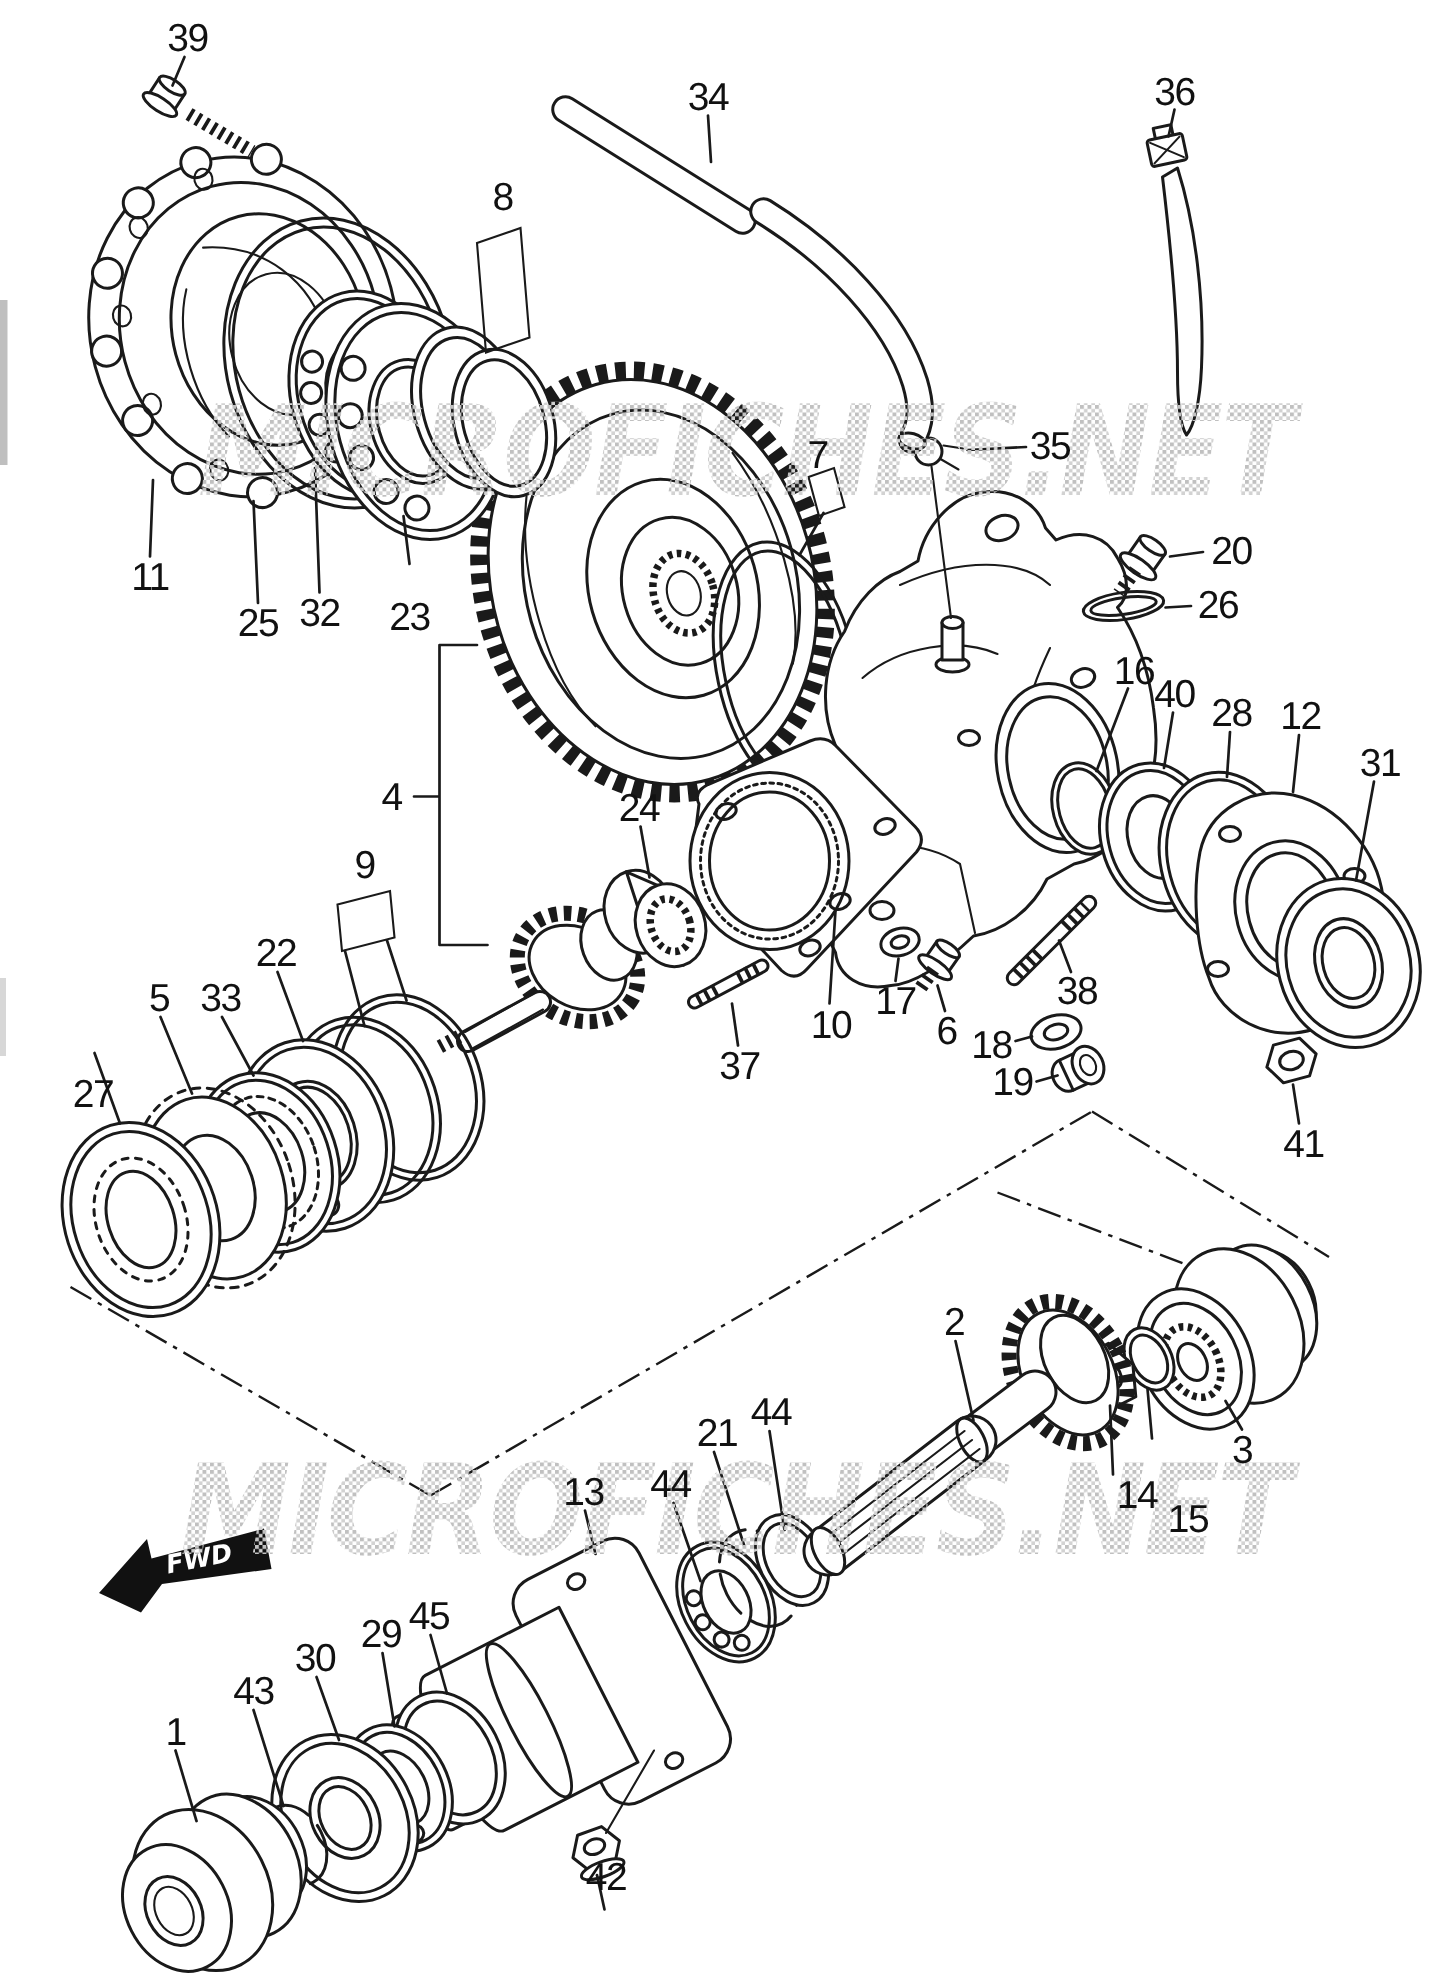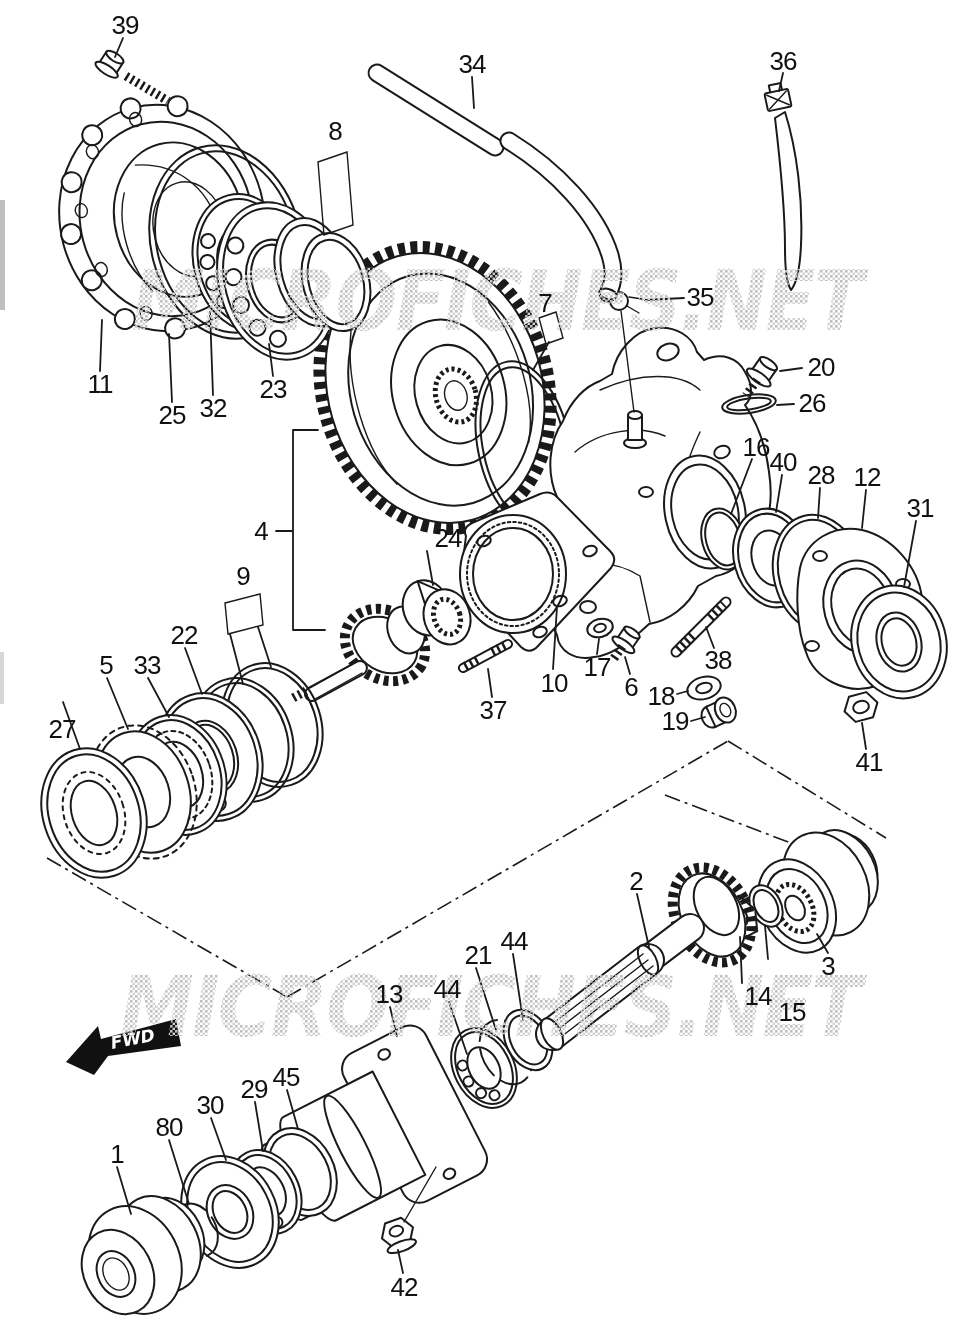--- a/index.html
+++ b/index.html
@@ -490,28 +490,28 @@
       <div class="callout" style="left: 472px; top: 64px;">34</div>
       <div class="callout" style="left: 783px; top: 61px;">36</div>
       <div class="callout" style="left: 335px; top: 131px;">8</div>
       <div class="callout" style="left: 545px; top: 303px;">7</div>
       <div class="callout" style="left: 700px; top: 297px;">35</div>
       <div class="callout" style="left: 821px; top: 367px;">20</div>
       <div class="callout" style="left: 812px; top: 403px;">26</div>
       <div class="callout" style="left: 100px; top: 384px;">11</div>
       <div class="callout" style="left: 172px; top: 415px;">25</div>
       <div class="callout" style="left: 213px; top: 408px;">32</div>
-      <div class="callout" style="left: 273px; top: 389px;">23</div>
+      <div class="callout" style="left: 273px; top: 411px;">23</div>
       <div class="callout" style="left: 756px; top: 447px;">16</div>
       <div class="callout" style="left: 783px; top: 462px;">40</div>
       <div class="callout" style="left: 821px; top: 475px;">28</div>
       <div class="callout" style="left: 867px; top: 477px;">12</div>
       <div class="callout" style="left: 920px; top: 508px;">31</div>
       <div class="callout" style="left: 261px; top: 531px;">4</div>
-      <div class="callout" style="left: 448px; top: 538px;">24</div>
+      <div class="callout" style="left: 426px; top: 538px;">24</div>
       <div class="callout" style="left: 243px; top: 576px;">9</div>
       <div class="callout" style="left: 184px; top: 635px;">22</div>
       <div class="callout" style="left: 147px; top: 665px;">33</div>
       <div class="callout" style="left: 106px; top: 665px;">5</div>
       <div class="callout" style="left: 62px; top: 729px;">27</div>
       <div class="callout" style="left: 554px; top: 683px;">10</div>
       <div class="callout" style="left: 597px; top: 667px;">17</div>
       <div class="callout" style="left: 631px; top: 687px;">6</div>
       <div class="callout" style="left: 493px; top: 710px;">37</div>
       <div class="callout" style="left: 718px; top: 660px;">38</div>
@@ -522,17 +522,17 @@
       <div class="callout" style="left: 478px; top: 955px;">21</div>
       <div class="callout" style="left: 514px; top: 941px;">44</div>
       <div class="callout" style="left: 447px; top: 989px;">44</div>
       <div class="callout" style="left: 389px; top: 994px;">13</div>
       <div class="callout" style="left: 792px; top: 972px; margin-top: 40px;">15</div>
       <div class="callout" style="left: 742px; top: 996px; margin-left: 16px;">14</div>
       <div class="callout" style="left: 828px; top: 966px;">3</div>
       <div class="callout" style="left: 286px; top: 1077px;">45</div>
       <div class="callout" style="left: 254px; top: 1089px;">29</div>
       <div class="callout" style="left: 210px; top: 1105px;">30</div>
-      <div class="callout" style="left: 169px; top: 1127px;">80</div>
+      <div class="callout" style="left: 169px; top: 1127px;">43</div>
       <div class="callout" style="left: 117px; top: 1154px;">1</div>
-      <div class="callout" style="left: 404px; top: 1287px; text-align: center;">42</div>
+      <div class="callout" style="left: 404px; top: 1251px; text-align: center;">42</div>
     </div>
 </div>
 
 </body></html>

